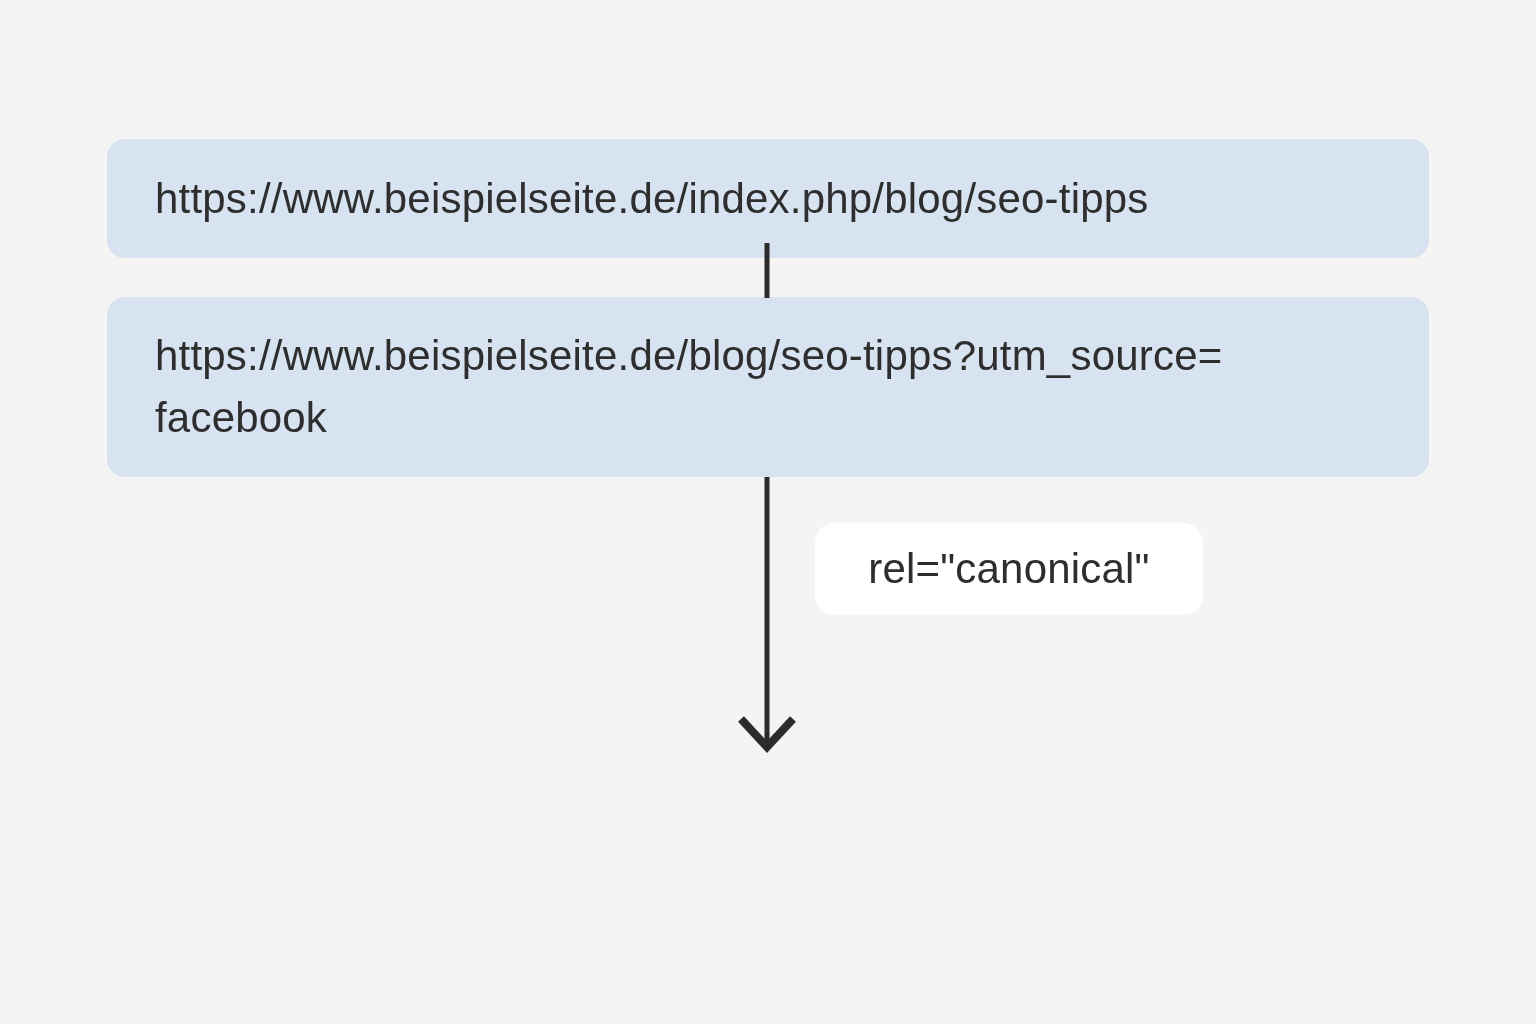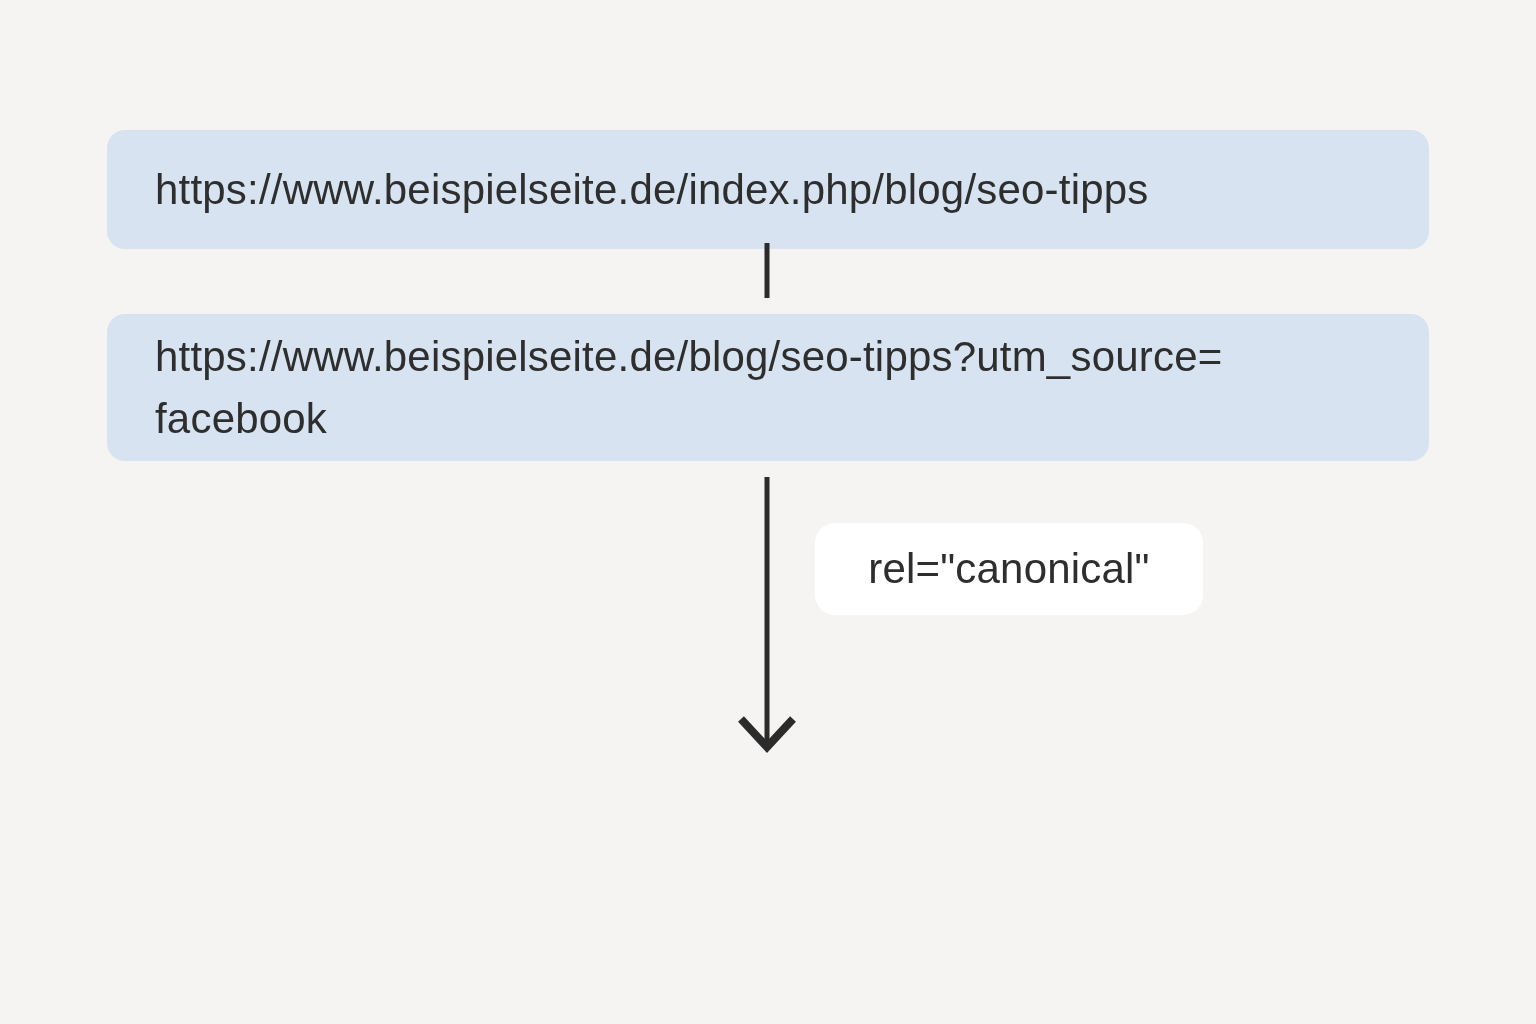--- a/index.html
+++ b/index.html
@@ -36,22 +36,22 @@
     color: var(--text);
     letter-spacing: 0.2px;
   }
   .url-box .url-line {
     display: block;
     line-height: 62px;
     white-space: nowrap;
   }
   .box-blue { background: var(--box_blue); }
   .box-orange { background: var(--box_orange); }
-  #node-source-index { top: 130px; height: 119px; }
-  #node-source-utm   { top: 314px; height: 147px; }
+  #node-source-index { top: 139px; height: 119px; }
+  #node-source-utm   { top: 297px; height: 180px; }
   #node-canonical    { top: 762px; height: 121px; }
   .connector-overlay {
     position: absolute;
     inset: 0;
     width: 1536px;
     height: 1024px;
     pointer-events: none;
   }
   .connector-overlay .edge {
     stroke: var(--stroke);

